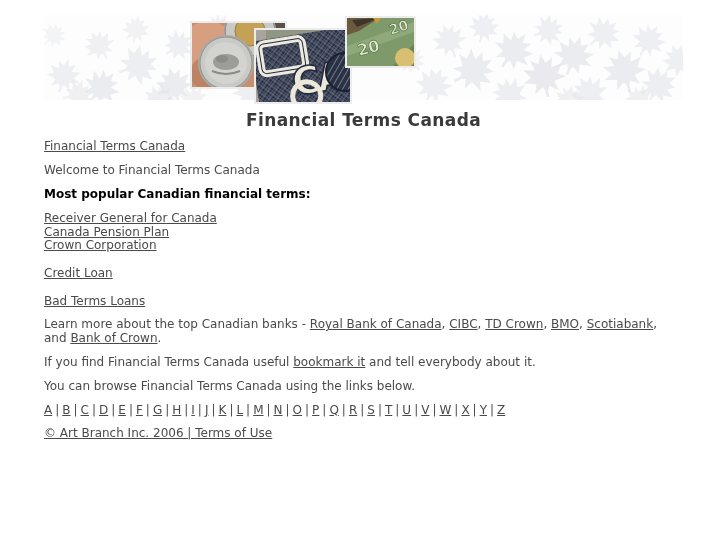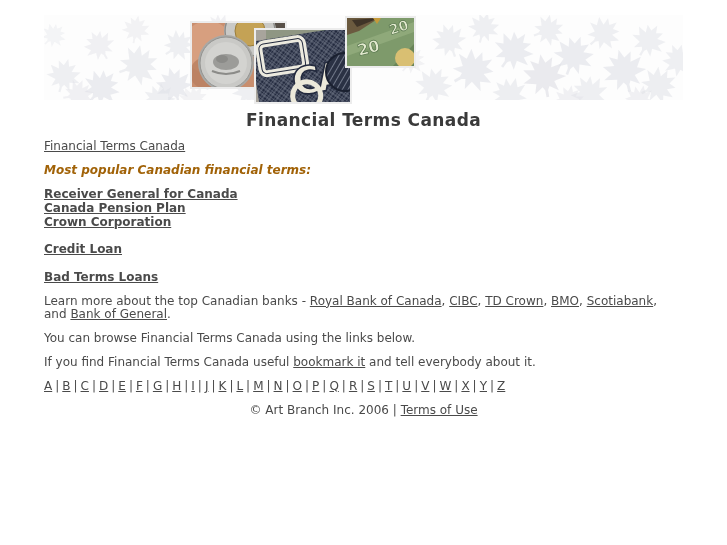--- a/index.html
+++ b/index.html
@@ -15,25 +15,25 @@
   .banner{position:relative;height:85px;}
   .leafbg{position:absolute;left:0;top:0;width:639px;height:85px;}
   .photo{position:absolute;box-sizing:border-box;border:2px solid #ececec;background:#fff;}
   .photo svg{display:block;width:100%;height:100%;}
   .photo-coins{left:146px;top:6px;width:97px;height:68px;z-index:1;}
   .photo-guilloche{left:210px;top:13px;width:98px;height:76px;z-index:2;}
   .photo-bill{left:301px;top:1px;width:71px;height:52px;z-index:3;}
   
   h1{font-size:17px;font-weight:bold;color:#3a3a3a;text-align:center;
      margin:10px 0 9px;letter-spacing:.4px;line-height:1.2;}
-  .bold{font-weight:bold;color:#a16207;font-style:italic;}
-  .terms-list{margin-top:6px;line-height:1.15;font-weight:bold;}
+  .bold{font-weight:bold;color:#000000;}
+  .terms-list{margin-top:6px;line-height:1.15;}
   .alpha a{margin:0;}
   .alpha .sep{margin:0 3px;color:#4a4a4a;}
-  .footer{text-align:center;}
+  .footer{text-decoration:underline;}
 </style>
 </head>
 <body>
 
 <div class="page">
 
   <div class="banner">
     <svg class="leafbg" viewBox="0 0 639 85" preserveAspectRatio="none">
       <defs>
         <path id="mleaf" d="M0 -30 L5 -17 L16 -23 L12 -9 L28 -12 L19 1 L31 7 L13 11 L17 25 L5 17 L2 22 L2 32 L-2 32 L-2 22 L-5 17 L-17 25 L-13 11 L-31 7 L-19 1 L-28 -12 L-12 -9 L-16 -23 L-5 -17 Z"></path>
@@ -138,29 +138,30 @@
       </svg>
     </div>
   </div>
 
   <h1>Financial Terms Canada</h1>
 
   <p>
     <a href="#">Financial Terms Canada</a>
   </p>
 
+  <p>Welcome to Financial Terms Canada</p>
 
 
   <p class="bold">Most popular Canadian financial terms:</p>
 
   <p class="terms-list" id="popular-list"><a href="#">Receiver General for Canada</a><br><a href="#">Canada Pension Plan</a><br><a href="#">Crown Corporation</a><br><br><a href="#">Credit Loan</a><br><br><a href="#">Bad Terms Loans</a></p>
 
-  <p id="banks-line"><span>Learn more about the top Canadian banks - </span><a href="#">Royal Bank of Canada</a><span>, </span><a href="#">CIBC</a><span>, </span><a href="#">TD Crown</a><span>, </span><a href="#">BMO</a><span>, </span><a href="#">Scotiabank</a><span>, and </span><a href="#">Bank of General</a><span>.</span></p>
+  <p id="banks-line"><span>Learn more about the top Canadian banks - </span><a href="#">Royal Bank of Canada</a><span>, </span><a href="#">CIBC</a><span>, </span><a href="#">TD Crown</a><span>, </span><a href="#">BMO</a><span>, </span><a href="#">Scotiabank</a><span>, and </span><a href="#">Bank of Crown</a><span>.</span></p>
+
+  <p id="bookmark-line"><span>If you find Financial Terms Canada useful </span><a href="#">bookmark it</a><span> and tell everybody about it.</span></p>
 
   <p>You can browse Financial Terms Canada using the links below.</p>
-
-  <p id="bookmark-line"><span>If you find Financial Terms Canada useful </span><a href="#">bookmark it</a><span> and tell everybody about it.</span></p>
 
   <p class="alpha" id="alphabet-line"><a href="#">A</a><span class="sep">|</span><a href="#">B</a><span class="sep">|</span><a href="#">C</a><span class="sep">|</span><a href="#">D</a><span class="sep">|</span><a href="#">E</a><span class="sep">|</span><a href="#">F</a><span class="sep">|</span><a href="#">G</a><span class="sep">|</span><a href="#">H</a><span class="sep">|</span><a href="#">I</a><span class="sep">|</span><a href="#">J</a><span class="sep">|</span><a href="#">K</a><span class="sep">|</span><a href="#">L</a><span class="sep">|</span><a href="#">M</a><span class="sep">|</span><a href="#">N</a><span class="sep">|</span><a href="#">O</a><span class="sep">|</span><a href="#">P</a><span class="sep">|</span><a href="#">Q</a><span class="sep">|</span><a href="#">R</a><span class="sep">|</span><a href="#">S</a><span class="sep">|</span><a href="#">T</a><span class="sep">|</span><a href="#">U</a><span class="sep">|</span><a href="#">V</a><span class="sep">|</span><a href="#">W</a><span class="sep">|</span><a href="#">X</a><span class="sep">|</span><a href="#">Y</a><span class="sep">|</span><a href="#">Z</a></p>
 
   <p class="footer" id="footer-line"><span>© Art Branch Inc. 2006 | </span><a href="#">Terms of Use</a></p>
 
 </div>
 
 </body></html>

